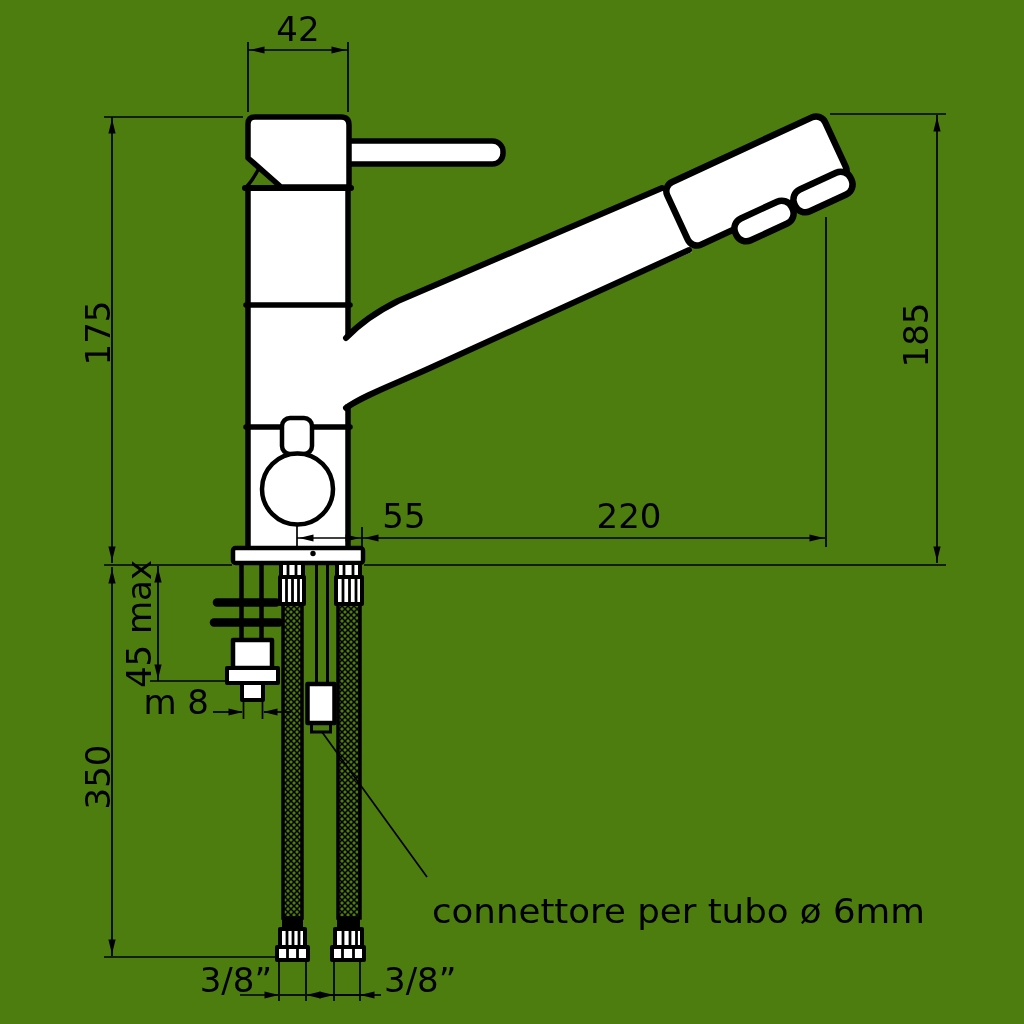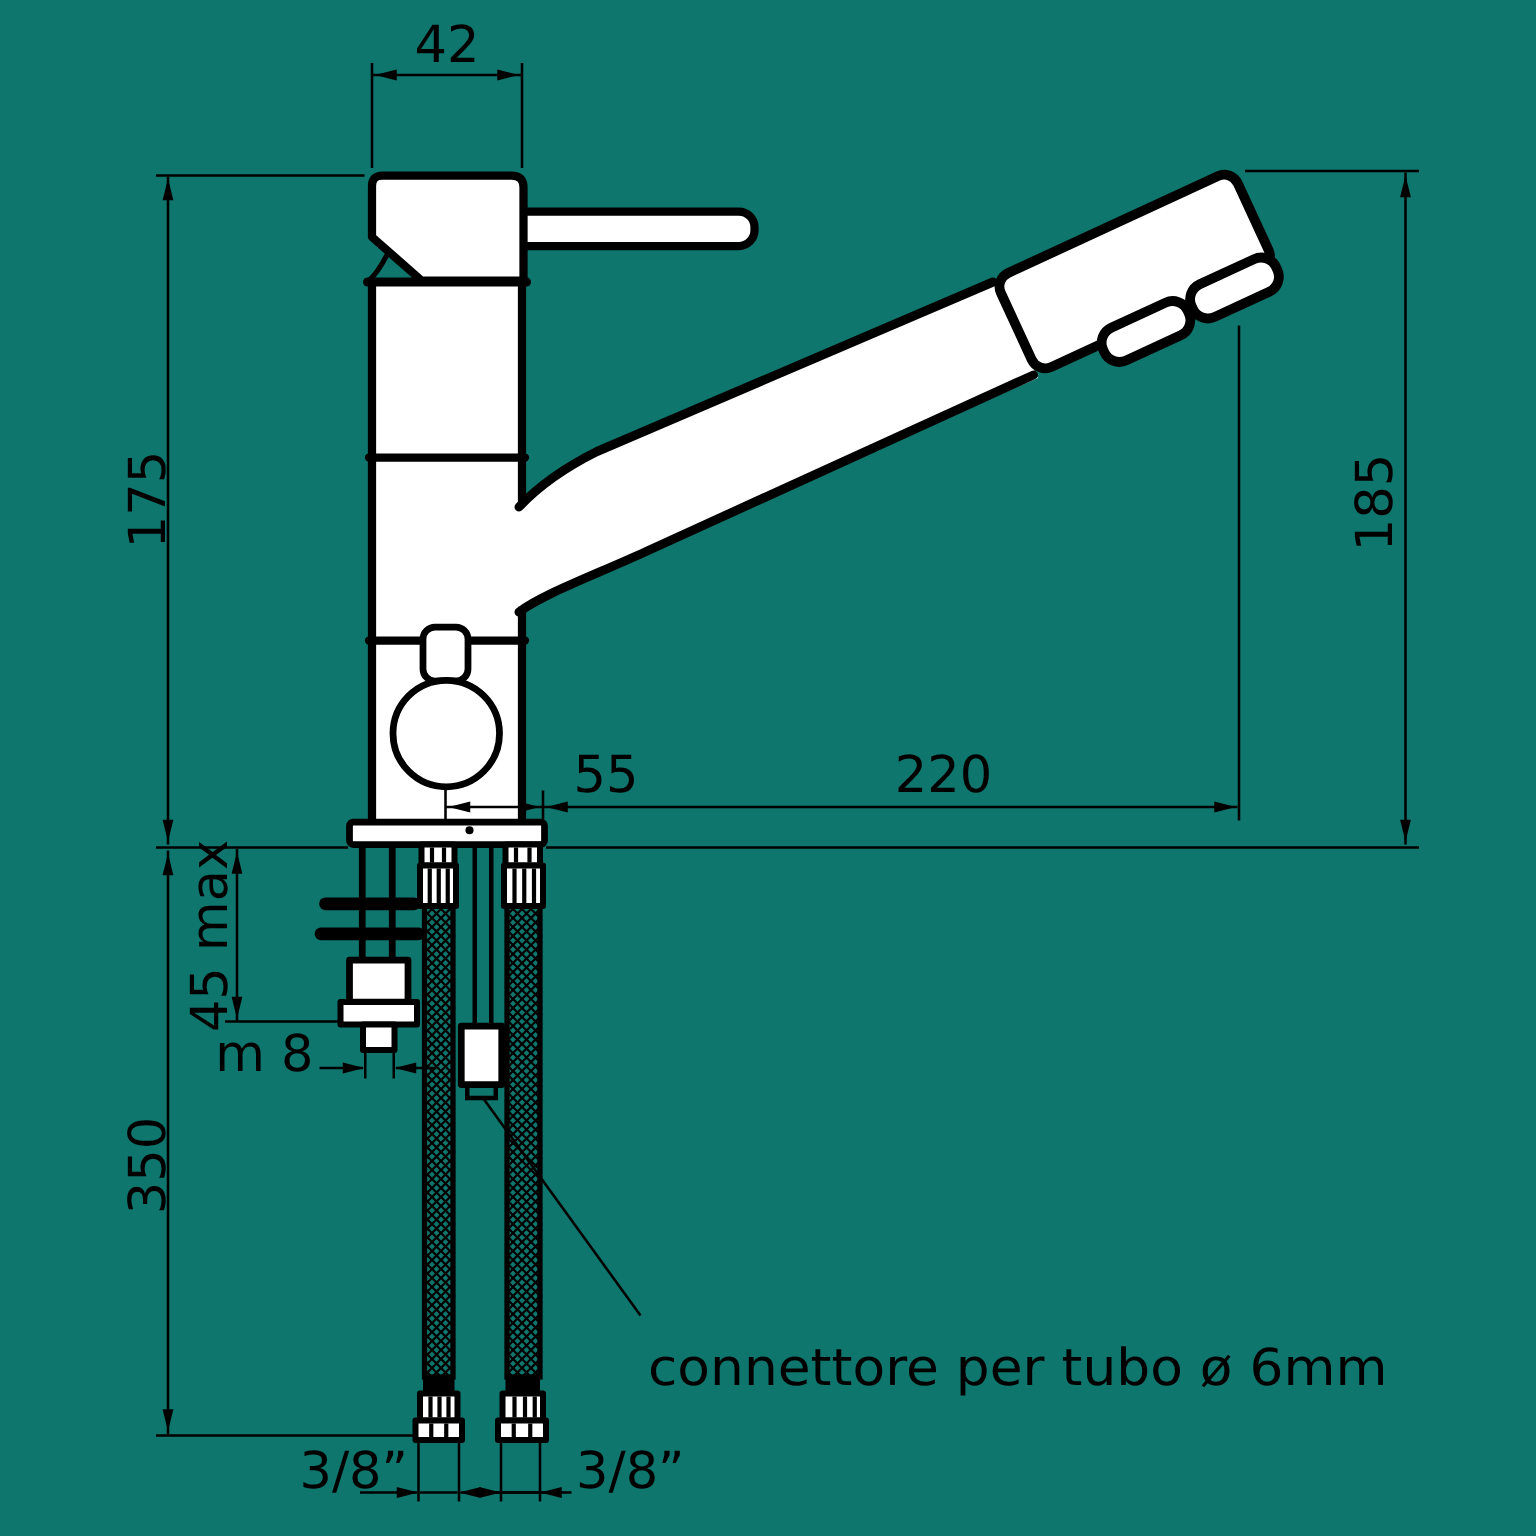--- a/index.html
+++ b/index.html
@@ -7,21 +7,21 @@
     padding: 0;
     background: #ffffff;
     width: 1024px;
     height: 1024px;
     overflow: hidden;
   }
   .stage {
     width: 1024px;
     height: 1024px;
     position: relative;
-    background: #0f766e;
+    background: #4d7c0f;
     text-align: right;
   }
   svg { display: block; }
   
   .t6  { fill: none; stroke: #000; stroke-width: 6;   stroke-linecap: round; stroke-linejoin: round; }
   .t65 { fill: #fff; stroke: #000; stroke-width: 6.5; stroke-linejoin: round; }
   .t5  { fill: none; stroke: #000; stroke-width: 5.5; stroke-linecap: round; stroke-linejoin: round; }
   .t5f { fill: #fff; stroke: #000; stroke-width: 5.5; stroke-linejoin: round; }
   .t45 { fill: #fff; stroke: #000; stroke-width: 4.5; stroke-linejoin: round; }
   .t4  { fill: #fff; stroke: #000; stroke-width: 4;   stroke-linejoin: round; }

